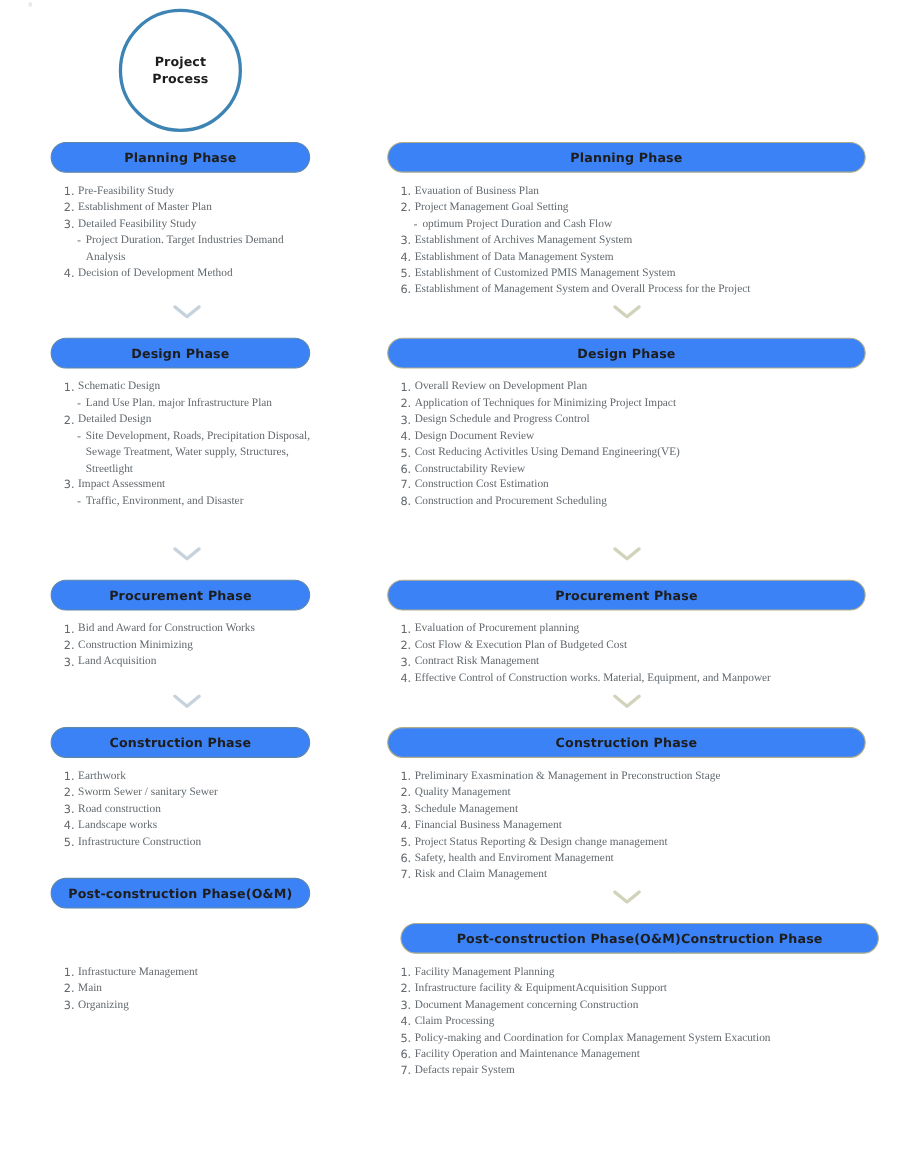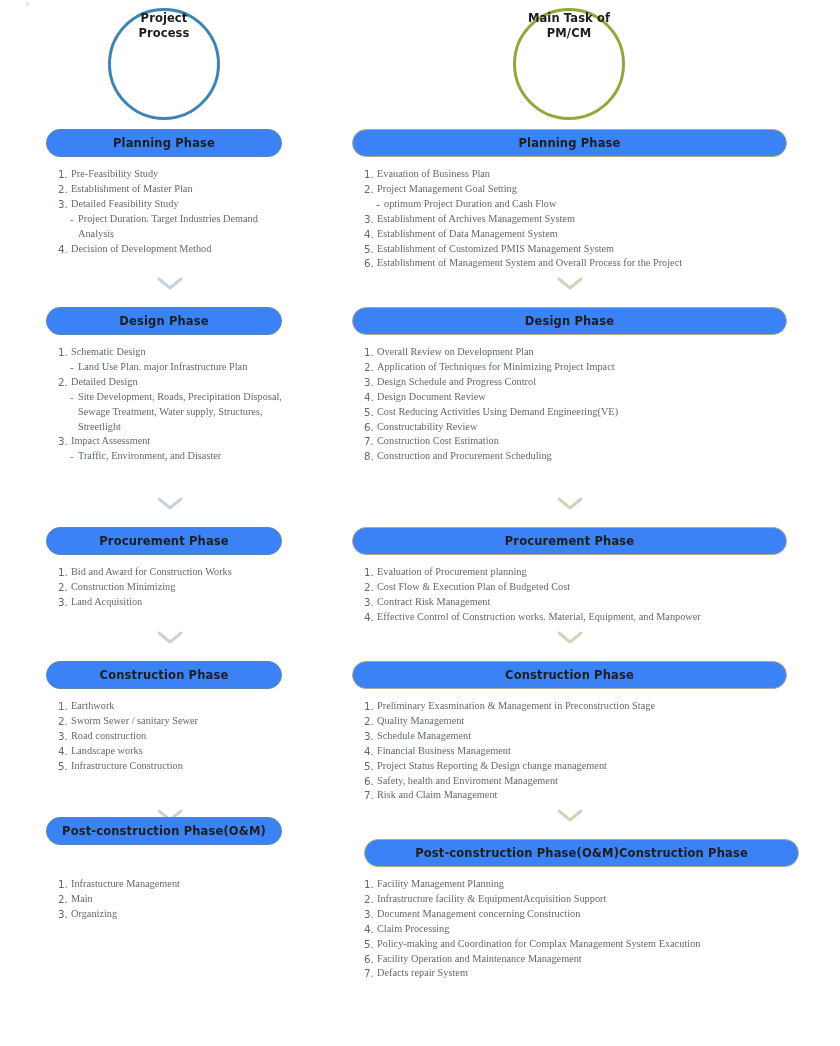--- a/index.html
+++ b/index.html
@@ -29,21 +29,21 @@
   }
   .circle-wrap.left  { left: 108px; }
   .circle-wrap.right { left: 513px; }
   .circle {
     width: 100%;
     height: 100%;
     box-sizing: border-box;
     border-radius: 50%;
     border: 3px solid #3d84b4;
     display: flex;
-    align-items: flex-start;
+    align-items: center;
     justify-content: center;
     text-align: center;
   }
   .circle.olive { border-color: #8ea83a; }
   .circle-label {
     font-size: 11.5px;
     font-weight: bold;
     line-height: 1.32;
     color: #1d1d1d;
     letter-spacing: .1px;
@@ -245,44 +245,38 @@
       <span class="num">5.</span>
       <span class="txt">Infrastructure Construction</span>
     </div>
   </div>
   <div class="chevron" style="left:157px; top:809px;">
     <svg width="26" height="13" viewBox="0 0 26 13">
         <path d="M2 2 L13 11 L24 2" fill="none" stroke="#c7d3dc" stroke-width="3" stroke-linecap="round" stroke-linejoin="round"></path>
       </svg>
   </div>
 
-  <div class="pill" style="left:46px; top:817px; width:236px;align-items:center;">
+  <div class="pill" style="left:46px; top:798px; width:236px;align-items:center;">
     <span class="pill-label">Post-construction Phase(O&amp;M)</span>
   </div>
   <div class="items" style="left:58px; top:877px; width:224px;">
     <div class="item">
       <span class="num">1.</span>
       <span class="txt">Infrastucture Management</span>
     </div>
     <div class="item">
       <span class="num">2.</span>
       <span class="txt">Main</span>
     </div>
     <div class="item">
       <span class="num">3.</span>
       <span class="txt">Organizing</span>
     </div>
   </div>
 
-  <div class="circle-wrap right">
-    <div class="circle olive">
-      <div class="circle-label">Main Task of
-PM/CM</div>
-    </div>
-  </div>
 
   <div class="pill olive" style="left:352px; top:129px; width:435px;">
     <span class="pill-label">Planning Phase</span>
   </div>
   <div class="items" style="left:364px; top:167px; width:424px;">
     <div class="item">
       <span class="num">1.</span>
       <span class="txt">Evauation of Business Plan</span>
     </div>
     <div class="item">

